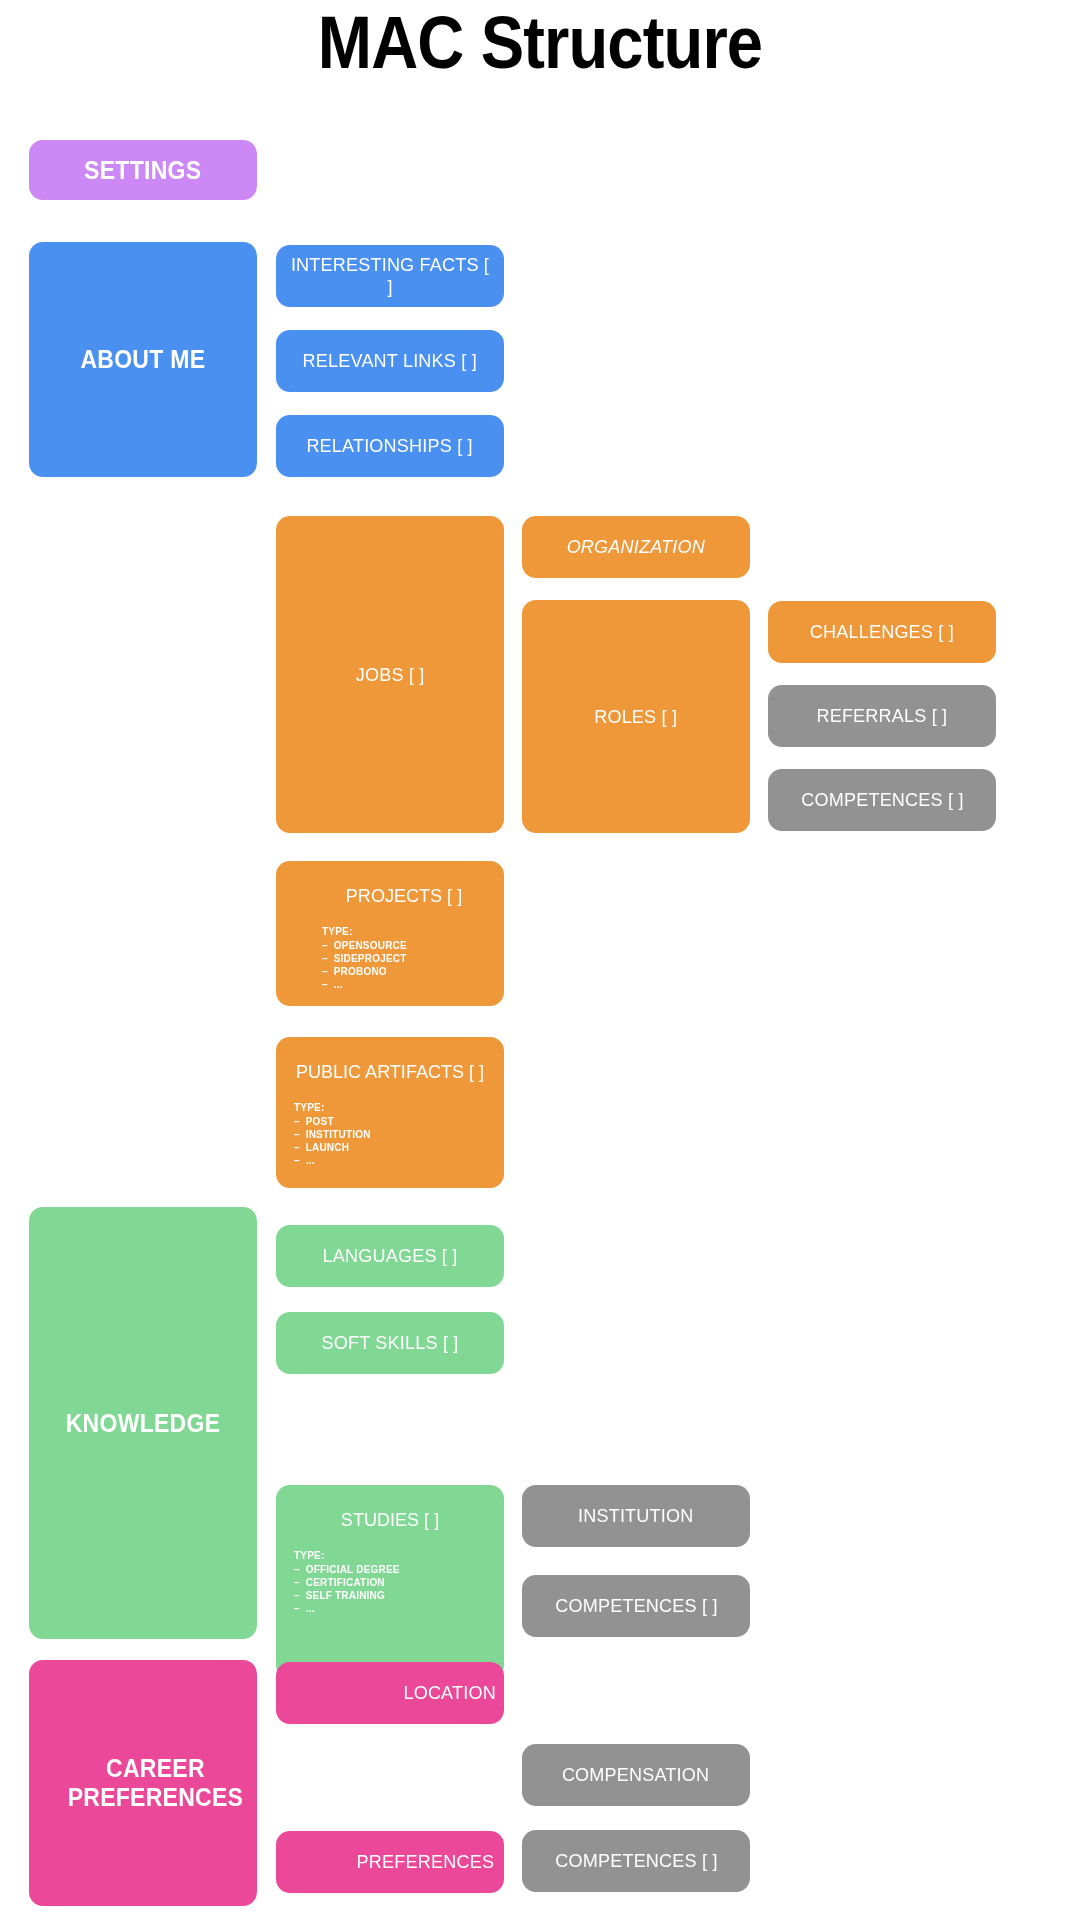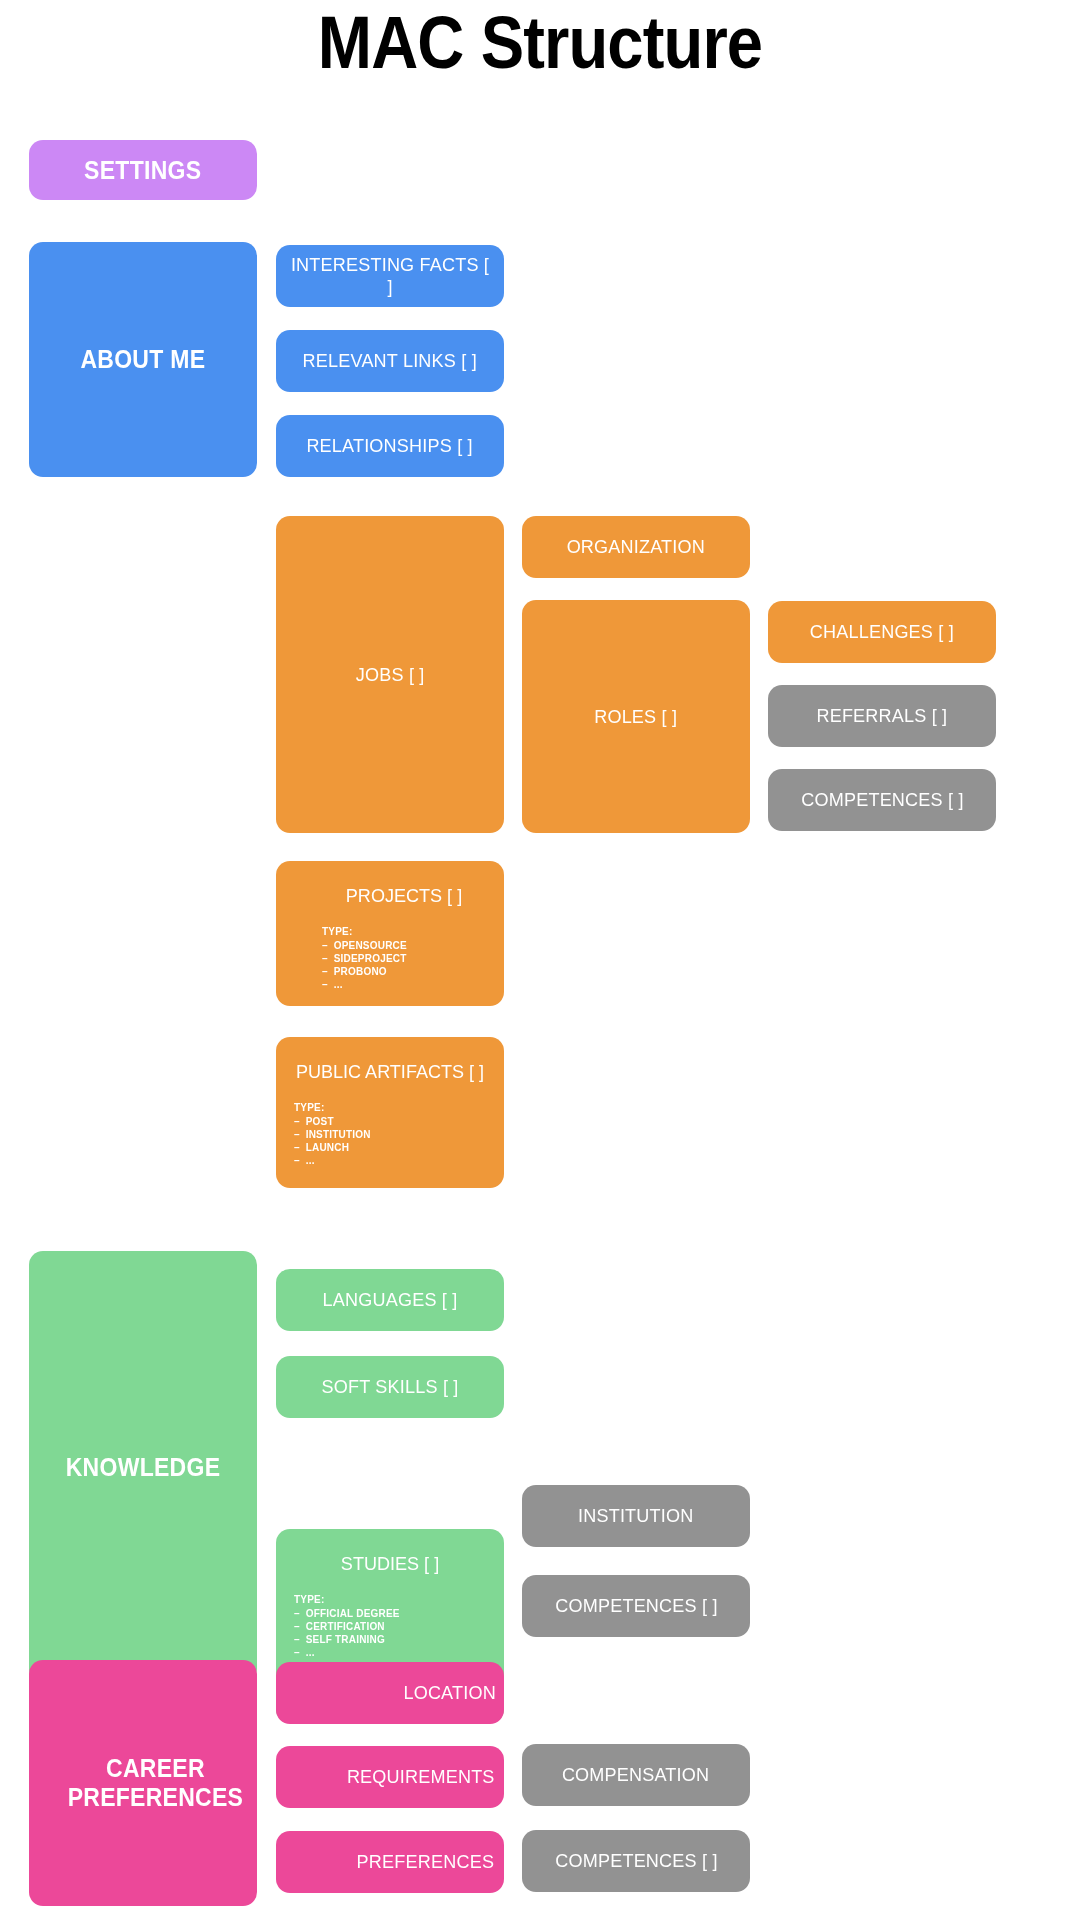--- a/index.html
+++ b/index.html
@@ -105,21 +105,21 @@
   }
   .type-block .type-item {
     display: block;
     white-space: pre;
   }
 
   
   .c-purple { background: #cc88f5; }
   .c-blue   { background: #4a90f0; }
   .c-orange { background: #ef9839; }
-  .c-green  { background: #80d894; margin-top: 44px; }
+  .c-green  { background: #80d894; }
   .c-red    { background: #ec4899; justify-content: flex-end; }
   .c-gray   { background: #929292; }
 </style>
 </head>
 <body>
 
 <div class="page">
 
   <div class="page-title">MAC Structure</div>
 
@@ -138,21 +138,21 @@
   </div>
   <div class="card c-blue child-card" style="left:276px; top:415px; width:228px; height:62px;">
     <span class="card-label">RELATIONSHIPS [ ]</span>
   </div>
 
 
   <div class="card c-orange child-card" style="left:276px; top:516px; width:228px; height:317px;">
     <span class="card-label">JOBS [ ]</span>
   </div>
 
-  <div class="card c-orange child-card" style="left:522px; top:516px; width:228px; height:62px;">
+  <div class="card c-orange child-card" style="left:522px; top:516px; width:228px; height:62px;font-style:italic;">
     <span class="card-label">ORGANIZATION</span>
   </div>
 
   <div class="card c-orange child-card" style="left:522px; top:600px; width:228px; height:233px;">
     <span class="card-label">ROLES [ ]</span>
   </div>
 
   <div class="card c-orange child-card" style="left:768px; top:601px; width:228px; height:62px;">
     <span class="card-label">CHALLENGES [ ]</span>
   </div>
@@ -215,23 +215,20 @@
   </div>
 
   <div class="card c-red section-card" style="left:29px; top:1660px; width:228px; height:246px;padding-left:20px;">
     <span class="card-label" style="white-space:pre-line;">CAREER
 PREFERENCES</span>
   </div>
 
   <div class="card c-red child-card" style="left:276px; top:1662px; width:228px; height:62px;">
     <span class="card-label">LOCATION</span>
   </div>
-  <div class="card c-red child-card" style="left:276px; top:1746px; width:228px; height:62px;">
-    <span class="card-label">REQUIREMENTS</span>
-  </div>
   <div class="card c-red child-card" style="left:276px; top:1831px; width:228px; height:62px;">
     <span class="card-label">PREFERENCES</span>
   </div>
 
   <div class="card c-gray child-card" style="left:522px; top:1744px; width:228px; height:62px;">
     <span class="card-label">COMPENSATION</span>
   </div>
   <div class="card c-gray child-card" style="left:522px; top:1830px; width:228px; height:62px;">
     <span class="card-label">COMPETENCES [ ]</span>
   </div>

